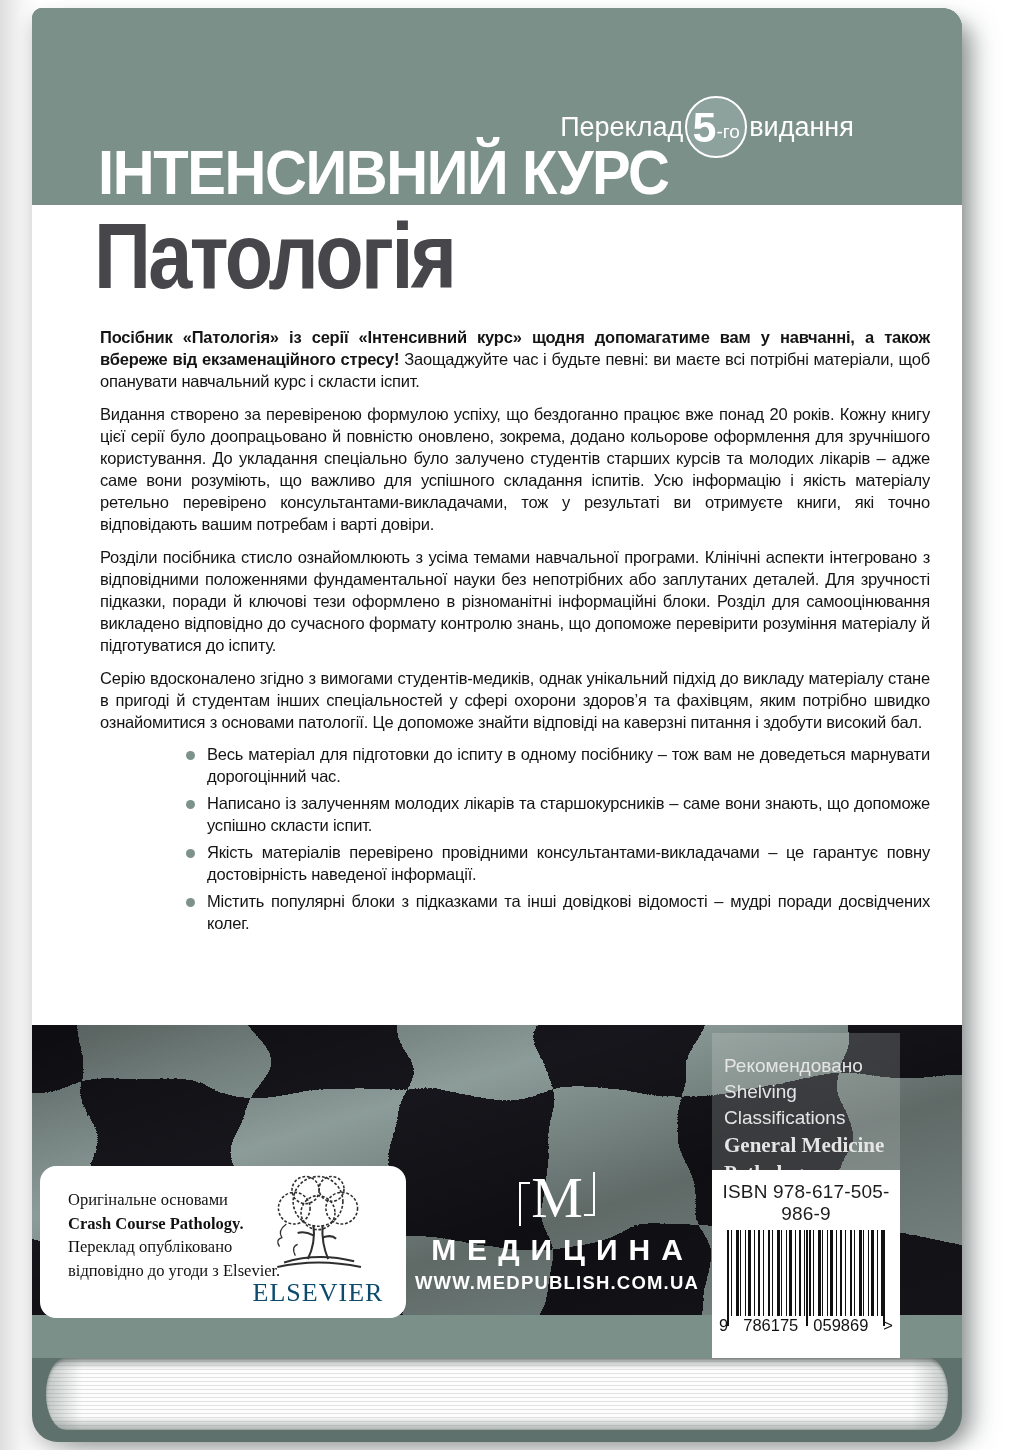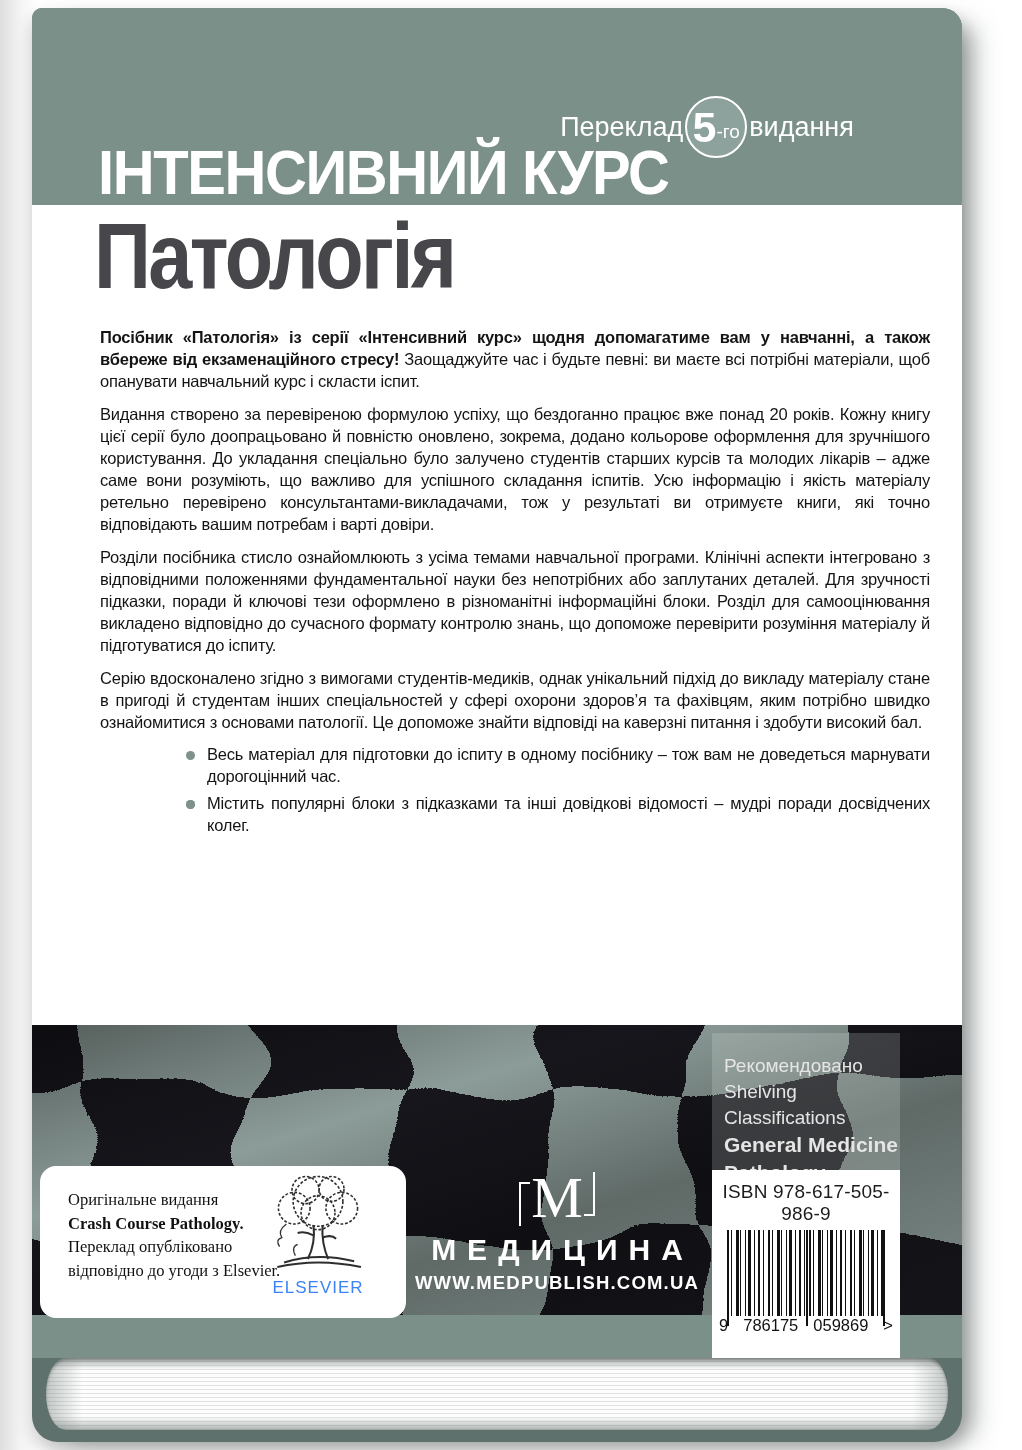--- a/index.html
+++ b/index.html
@@ -38,30 +38,30 @@
   .body-text li{ position:relative; padding-left:21px; margin-bottom:6px; line-height:21.5px; }
   .body-text li .dot{ position:absolute; left:0; top:6.5px; width:9px; height:9px; border-radius:50%; background:#7D928C; }
 
   
   .checker{ position:absolute; left:0; top:1017px; width:930px; height:290px; overflow:hidden; background:#15191a; }
   .checker svg{ display:block; }
 
   .rec-panel{ position:absolute; left:680px; top:1025px; width:188px; height:137px;
     background:rgba(228,236,232,.20); color:#e5e5e5; padding:20px 0 0 12px; }
   .rec-panel .r{ font-size:19px; line-height:26px; }
-  .rec-panel .b{ font-size:21px; line-height:28px; font-weight:bold; }
+  .rec-panel .b{ font-size:21px; line-height:28px; font-weight:bold;font-family:Liberation Serif, serif; }
 
   
   .info-box{ position:absolute; left:8px; top:1158px; width:366px; height:152px; background:#fff;
     border-radius:16px; }
   .orig-text{ position:absolute; left:28px; top:22px; font-family:"Liberation Serif", serif;
     font-size:16.5px; line-height:23.5px; color:#111; }
   .orig-text .b{ font-weight:bold; }
   .elsevier{ position:absolute; right:12px; top:6px; width:152px; text-align:center; }
-  .els-name{ font-family:Liberation Sans, sans-serif; font-size:17px; color:#3b82f6; letter-spacing:1px; margin-top:-2px; }
+  .els-name{ font-family:Liberation Serif, serif; font-size:26px; color:#0c4a6e; letter-spacing:1px; margin-top:-2px; }
 
   
   .publisher{ position:absolute; left:370px; top:1160px; width:310px; text-align:center; color:#fff; }
   .monogram{ font-family:"Liberation Serif", serif; font-size:58px; line-height:1.05; display:inline-block; position:relative; }
   .monogram::before{ content:""; position:absolute; left:-12px; top:14px; width:9px; height:42px;
     border-left:2px solid #fff; border-top:2px solid #fff; }
   .monogram::after{ content:""; position:absolute; right:-12px; top:4px; width:9px; height:42px;
     border-right:2px solid #fff; border-bottom:2px solid #fff; }
   .pub-name{ font-size:30px; font-weight:bold; letter-spacing:11px; padding-left:11px; margin-top:4px; }
   .pub-site{ font-size:18.5px; font-weight:bold; letter-spacing:1.2px; margin-top:5px; }
@@ -98,21 +98,22 @@
 
   <div class="band-top"></div>
   <div class="white-area">
     <div class="body-text">
       <p><strong>Посібник «Патологія» із серії «Інтенсивний курс» щодня допомагатиме вам у навчанні, а також вбереже від екзаменаційного стресу!</strong> <span>Заощаджуйте час і будьте певні: ви маєте всі потрібні матеріали, щоб опанувати навчальний курс і скласти іспит.</span></p>
       <p>Видання створено за перевіреною формулою успіху, що бездоганно працює вже понад 20 років. Кожну книгу цієї серії було доопрацьовано й повністю оновлено, зокрема, додано кольорове оформлення для зручнішого користування. До укладання спеціально було залучено студентів старших курсів та молодих лікарів – адже саме вони розуміють, що важливо для успішного складання іспитів. Усю інформацію і якість матеріалу ретельно перевірено консультантами-викладачами, тож у результаті ви отримуєте книги, які точно відповідають вашим потребам і варті довіри.</p>
       <p>Розділи посібника стисло ознайомлюють з усіма темами навчальної програми. Клінічні аспекти інтегровано з відповідними положеннями фундаментальної науки без непотрібних або заплутаних деталей. Для зручності підказки, поради й ключові тези оформлено в різноманітні інформаційні блоки. Розділ для самооцінювання викладено відповідно до сучасного формату контролю знань, що допоможе перевірити розуміння матеріалу й підготуватися до іспиту.</p>
       <p>Серію вдосконалено згідно з вимогами студентів-медиків, однак унікальний підхід до викладу матеріалу стане в пригоді й студентам інших спеціальностей у сфері охорони здоров’я та фахівцям, яким потрібно швидко ознайомитися з основами патології. Це допоможе знайти відповіді на каверзні питання і здобути високий бал.</p>
       <ul>
         <li><span class="dot"></span><span>Весь матеріал для підготовки до іспиту в одному посібнику – тож вам не доведеться марнувати дорогоцінний час.</span></li>
-        <li><span class="dot"></span></li>
+        <li><span class="dot"></span><span>Написано із залученням молодих лікарів та старшокурсників – саме вони знають, що допоможе успішно скласти іспит.</span></li>
+        <li><span class="dot"></span><span>Якість матеріалів перевірено провідними консультантами-викладачами – це гарантує повну достовірність наведеної інформації.</span></li>
         <li><span class="dot"></span><span>Містить популярні блоки з підказками та інші довідкові відомості – мудрі поради досвідчених колег.</span></li>
       </ul>
     </div>
   </div>
 
   <div class="badge">
     <span>Переклад</span>
     <span class="circle">
       <span class="num">5</span>
       <span class="suf">-го</span>
@@ -162,21 +163,21 @@
     <div class="r">Рекомендовано</div>
     <div class="r">Shelving Classifications</div>
     <div class="b">General Medicine</div>
     <div class="b">Pathology</div>
   </div>
 
   <div class="band-bottom"></div>
 
   <div class="info-box">
     <div class="orig-text">
-      <div>Оригінальне видання</div>
+      <div>Оригінальне основами</div>
       <div class="b">Crash Course Pathology.</div>
       <div>Переклад опубліковано</div>
       <div>відповідно до угоди з Elsevier.</div>
     </div>
     <div class="elsevier">
       <svg width="118" height="104" viewBox="0 0 100 92">
         <g stroke="#2e2e2e" fill="none" stroke-width="1.4" stroke-dasharray="2.5 1.6">
           <circle cx="50" cy="26" r="22"></circle>
           <circle cx="29" cy="32" r="14"></circle>
           <circle cx="71" cy="32" r="14"></circle>

